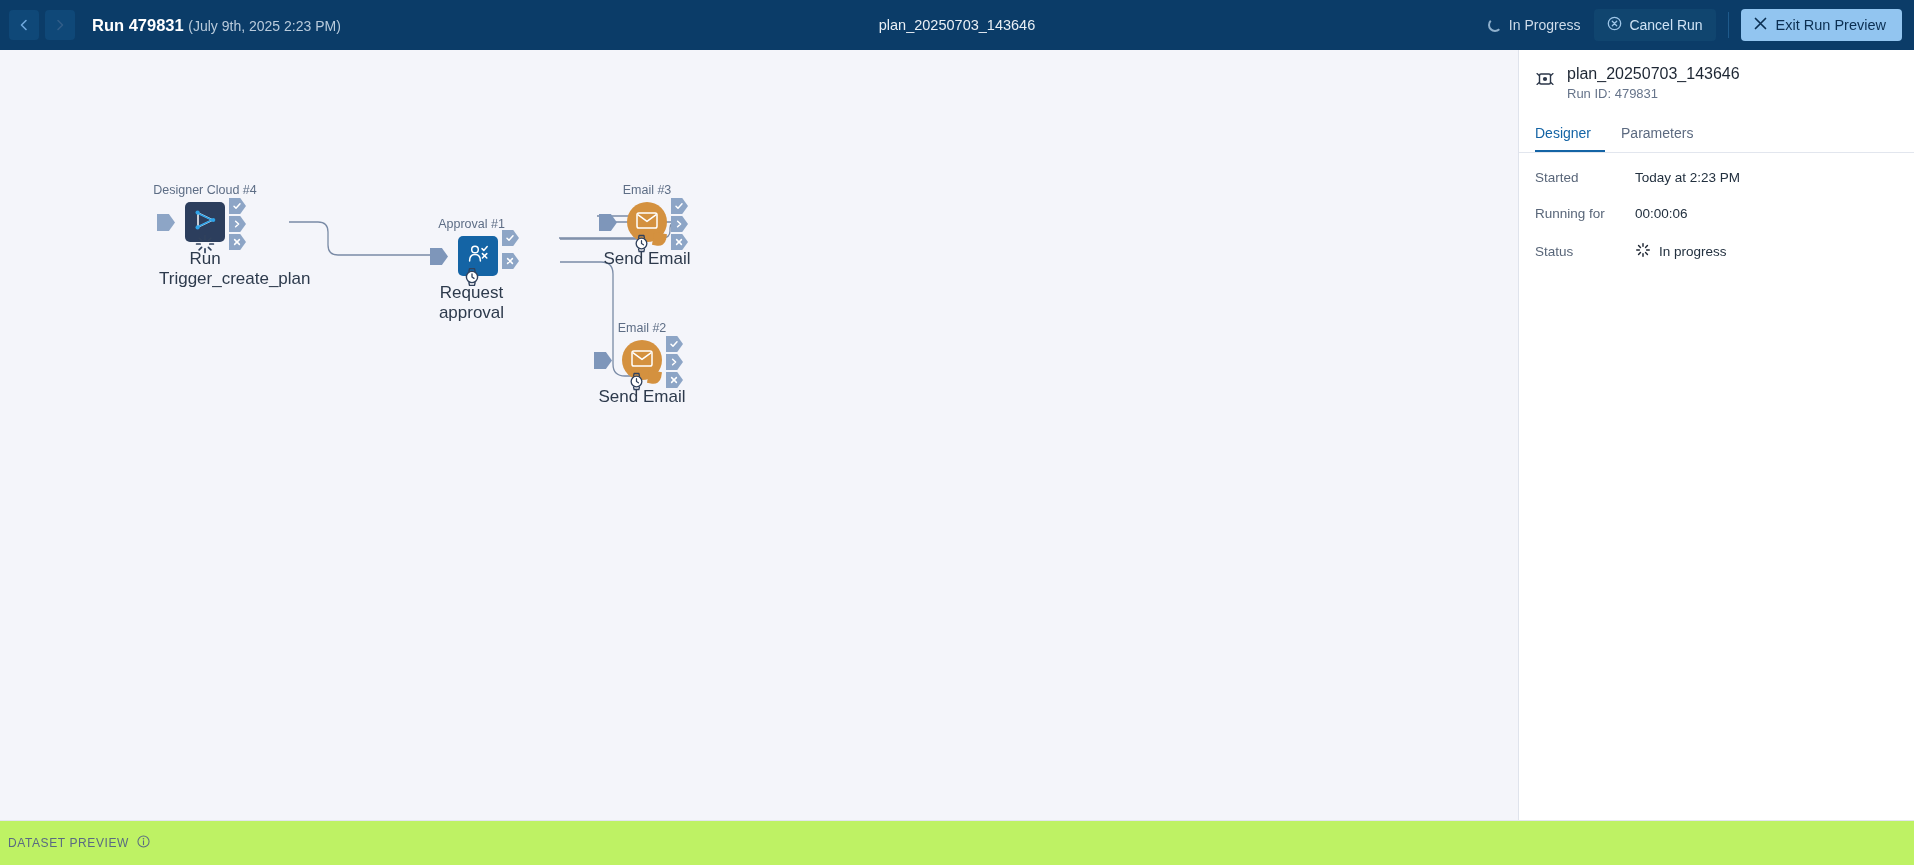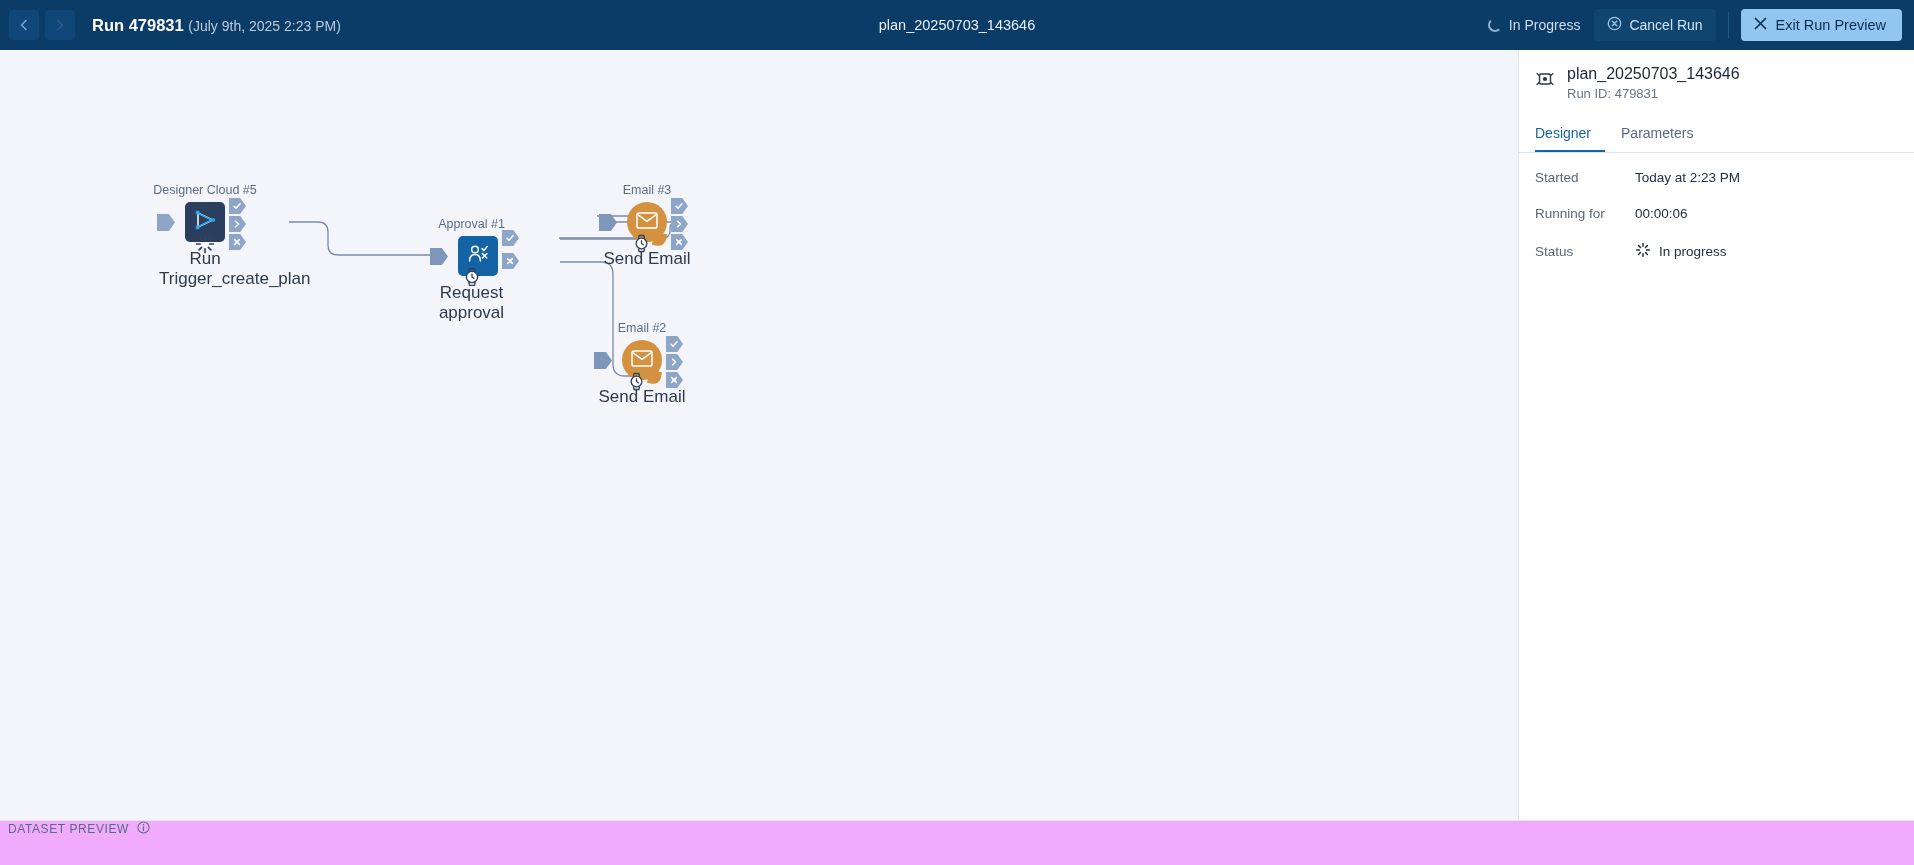--- a/index.html
+++ b/index.html
@@ -93,22 +93,22 @@
   }
   .sidebar {
     position: absolute; left: 1518px; top: 50px;
     width: 396px; height: 770px;
     background: #ffffff;
     border-left: 1px solid #dfe3ec;
   }
   .bottombar {
     position: absolute; left: 0; top: 820px;
     width: 1914px; height: 45px;
-    background: #f0abfc; border-top: 1px solid #e3e6ee;
-    display: flex; align-items: flex-start;
+    background: #bef264; border-top: 1px solid #e3e6ee;
+    display: flex; align-items: center;
   }
   .bottombar-label {
     margin-left: 8px; display: flex; align-items: center; gap: 8px;
     font-size: 12px; letter-spacing: 0.6px; color: #5a6a82; font-weight: normal;
   }
 
   
   .graph { position: absolute; inset: 0; }
   .graph svg.edges { position: absolute; left: 0; top: 0; overflow: visible; }
 
@@ -279,21 +279,21 @@
 
       <path d="M560,188 L648,188 Q657,188 657,180 L657,175 Q657,167 666,167 L597,167" fill="none" stroke="none"></path>
       <path d="M560,188 L645,188 Q654,188 654,180 L654,175 Q654,168 663,168 L597,168" fill="none" stroke="none"></path>
       <path d="M560,188 L644,188 Q653,188 653,181 L653,175 Q653,168 662,168 L598,168" fill="none" stroke="none"></path>
       <path d="M560,189 L645,189 Q654,189 654,181 L654,174 Q654,166 663,166 L597,166" fill="none" stroke="#7a8ba6" stroke-width="1.3"></path>
 
       <path d="M560,212 L601,212 Q613,212 613,224 L613,314 Q613,326 625,326 L661,326" fill="none" stroke="#7a8ba6" stroke-width="1.3"></path>
     </svg>
 
     <div class="node" style="left:185px; top:152px; width:40px; height:40px;">
-      <div class="node-caption">Designer Cloud #5</div>
+      <div class="node-caption">Designer Cloud #4</div>
       <div class="port in" style="left:-28px; top:12px;"></div>
       <div class="shape-square" style="background:#2c3e5d;">
         <span>
           <svg width="26" height="24" viewBox="0 0 26 24">
             <path d="M6 5 L20.5 12 L6 19 Z" fill="none" stroke="#ffffff" stroke-width="1.5" stroke-linejoin="round"></path>
             <path d="M6.5 5.5 L20 12 L6.5 18.5" fill="none" stroke="#2ea3e8" stroke-width="1.6"></path>
             <circle cx="5.6" cy="4.6" r="2.1" fill="#2ea3e8"></circle>
             <circle cx="5.6" cy="19.4" r="2.1" fill="#2ea3e8"></circle>
             <circle cx="21.2" cy="12" r="2.1" fill="#2ea3e8"></circle>
           </svg>

